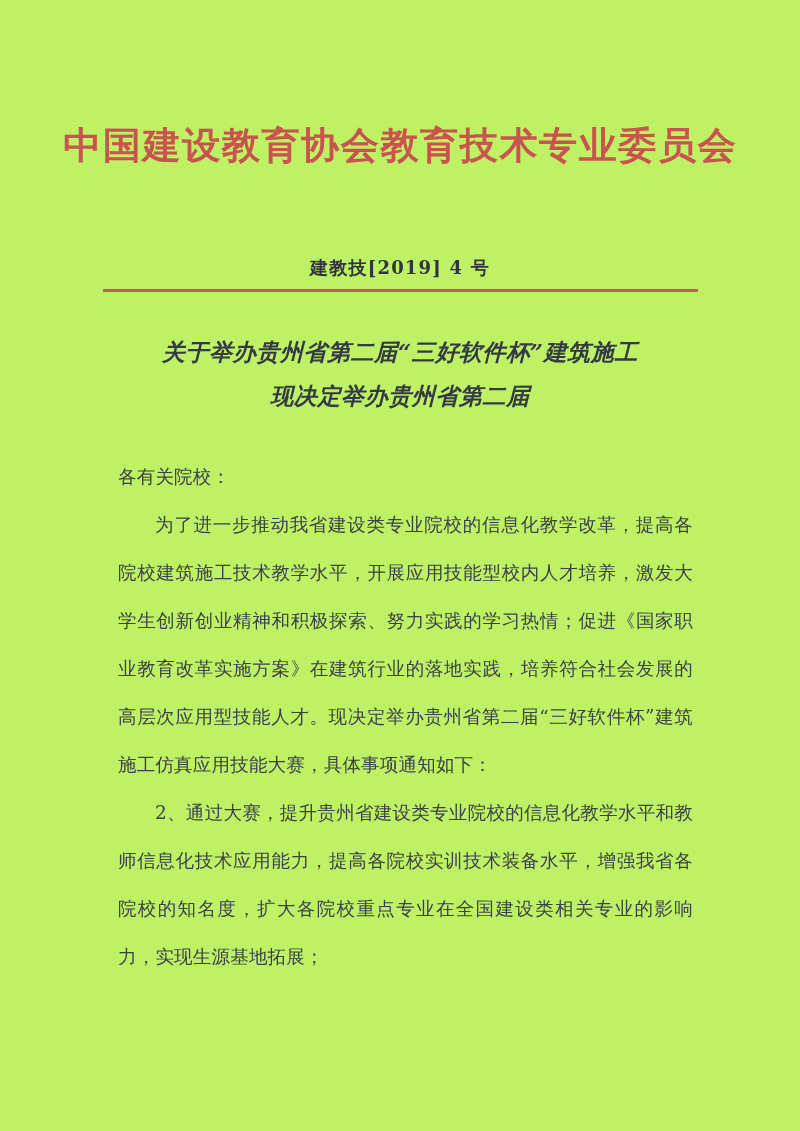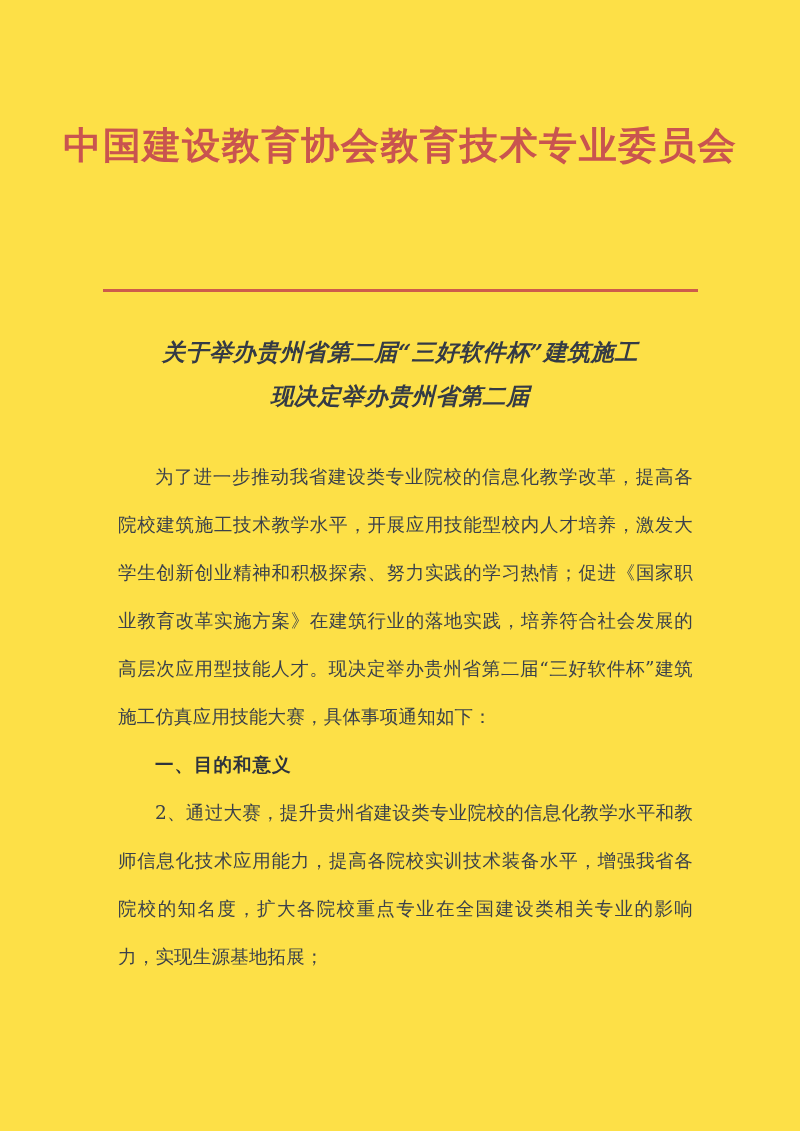--- a/index.html
+++ b/index.html
@@ -13,21 +13,21 @@
     height: 1131px;
     position: relative;
     overflow: hidden;
     font-family: "DejaVu Serif", "Liberation Serif", serif;
     -webkit-font-smoothing: antialiased;
   }
 
   .page {
     position: absolute;
     inset: 0;
-    background: #fde047;
+    background: #bef264;
   }
 
   
   .doc-header {
     position: absolute;
     left: 0;
     right: 0;
     top: 122px;
     text-align: center;
   }
@@ -117,31 +117,34 @@
 </style>
 </head>
 <body>
 
 <div class="page">
 
   <div class="doc-header">
     <span class="doc-header-title">中国建设教育协会教育技术专业委员会</span>
   </div>
 
+  <div class="doc-number-row">
+    <span class="doc-number">建教技[2019] 4 号</span>
+  </div>
 
   <div class="red-rule"></div>
 
   <div class="doc-title">
     <span class="tline">关于举办贵州省第二届“三好软件杯”建筑施工</span>
     <span class="tline">现决定举办贵州省第二届</span>
   </div>
 
   <div class="doc-body">
+    <p>各有关院校：</p>
 
     <p class="indent">为了进一步推动我省建设类专业院校的信息化教学改革，提高各院校建筑施工技术教学水平，开展应用技能型校内人才培养，激发大学生创新创业精神和积极探索、努力实践的学习热情；促进《国家职业教育改革实施方案》在建筑行业的落地实践，培养符合社会发展的高层次应用型技能人才。现决定举办贵州省第二届“三好软件杯”建筑施工仿真应用技能大赛，具体事项通知如下：</p>
 
-    <p class="heading">一、目的和意义</p>
 
 
     <p class="indent">2、通过大赛，提升贵州省建设类专业院校的信息化教学水平和教师信息化技术应用能力，提高各院校实训技术装备水平，增强我省各院校的知名度，扩大各院校重点专业在全国建设类相关专业的影响力，实现生源基地拓展；</p>
   </div>
 
 </div>
 
 </body></html>

